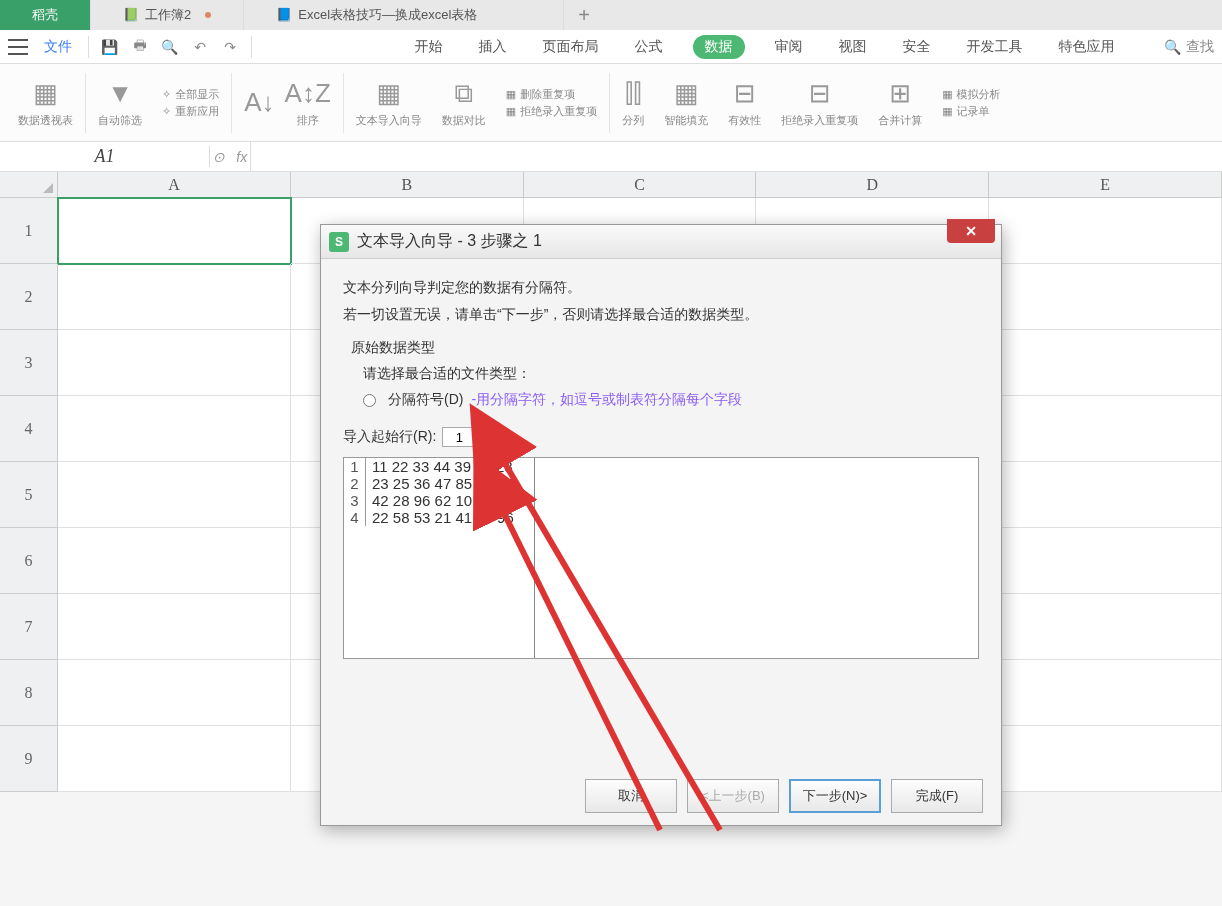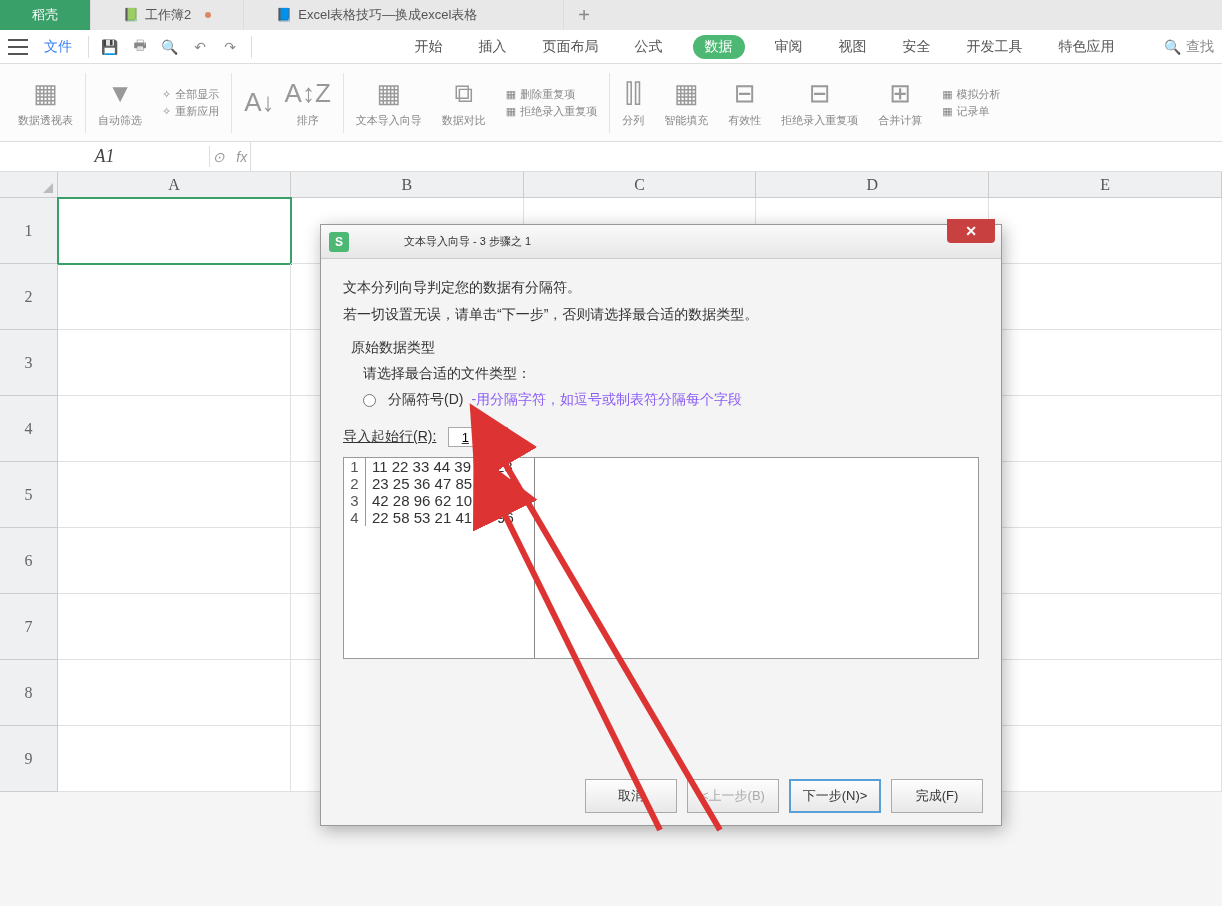--- a/index.html
+++ b/index.html
@@ -51,30 +51,30 @@
 .ch { width: 248px; background: #eef0f2; border-right: 1px solid #ccc; text-align:center; font-size:16px; color:#555; display:flex;align-items:center;justify-content:center; font-family:"Times New Roman",serif;}
 .row { display:flex; height:66px; }
 .rh { width:62px; background:#eef0f2; border-right:1px solid #ccc; border-bottom:1px solid #ccc; display:flex;align-items:center;justify-content:center; font-size:16px; color:#666; font-family:"Times New Roman",serif;}
 .cell { width:248px; border-right:1px solid #e0e0e0; border-bottom:1px solid #e0e0e0; }
 .cell.sel { outline: 2px solid #3aa06a; outline-offset: -1px; }
 
 
 .dialog { position:absolute; left:320px; top:224px; width:682px; height:602px; background:#f4f4f4; border:1px solid #999; box-shadow: 2px 4px 16px rgba(0,0,0,.3); }
 .dlg-title { height:34px; background: linear-gradient(#fafafa,#e6e6e6); display:flex; align-items:center; padding:0 8px; gap:8px; border-bottom:1px solid #ccc; position:relative;}
 .dlg-ico { width:20px; height:20px; background:#4db873; border-radius:3px; display:flex;align-items:center;justify-content:center;color:#fff;font-size:12px;font-weight:bold;}
-.dlg-title span { font-size:11px; color:#333;margin-left:47px; }
+.dlg-title span { font-size:16px; color:#333; }
 .dlg-close { position:absolute; right:6px; top:-6px; width:48px; height:24px; background:#c94040; border-radius:0 0 4px 4px; display:flex;align-items:center;justify-content:center;color:#fff;font-size:14px;font-weight:bold;}
 .dlg-body { padding: 18px 22px 12px; font-size:14px; color:#333; }
 .dlg-body p { margin-bottom: 6px; line-height: 1.5; }
 .fieldset-lbl { margin: 14px 0 8px 8px; font-size:14px; }
 .fs-inner { padding-left: 20px; }
 .radio-row { display:flex; align-items:center; gap:8px; margin:8px 0; font-size:14px; }
 .radio-row input { margin-right: 4px; }
 .radio-desc { color:#8b5cf6; }
-.startrow { display:flex; align-items:center; gap:12px; margin:18px 0 10px; font-size:14px;text-decoration:underline;}
+.startrow { display:flex; align-items:center; gap:6px; margin:18px 0 10px; font-size:14px;}
 .startrow input { width:34px; height:20px; border:1px solid #aaa; text-align:center; font-size:13px;}
 .spin { display:flex;flex-direction:column; }
 .spin button{width:14px;height:10px;font-size:7px;line-height:1;border:1px solid #999;background:#eee;padding:0;}
 .preview-lbl{font-size:14px;margin:10px 0 4px;}
 .preview { border:1px solid #999; background:#fff; height:202px; overflow:auto; font-family: "SimSun", monospace; font-size:15px; position:relative;}
 .preview .prow{display:flex;border-bottom:none;}
 .preview .pn{width:22px;text-align:center;border-right:1px solid #999;color:#555;}
 .preview .pd{padding-left:6px;}
 .preview .vline{position:absolute;left:190px;top:0;bottom:0;width:1px;background:#888;}
 .dlg-foot { position:absolute; bottom:12px; right:18px; display:flex; gap:10px; }

